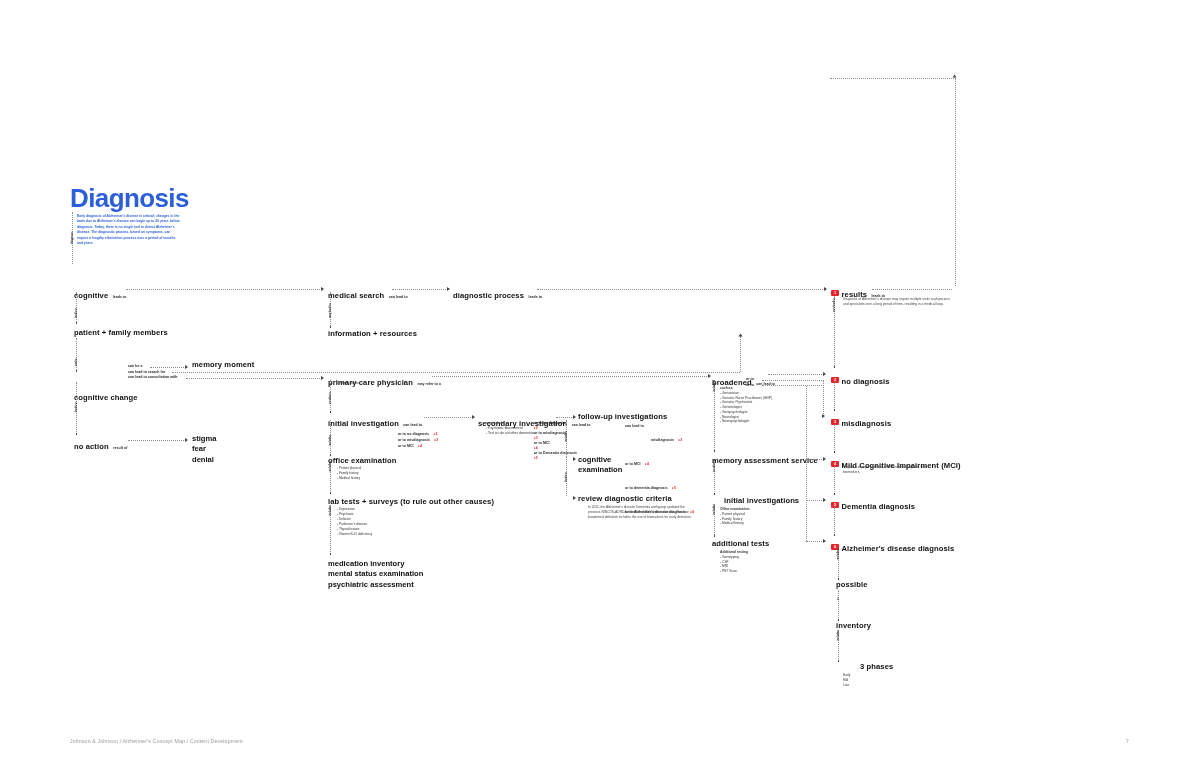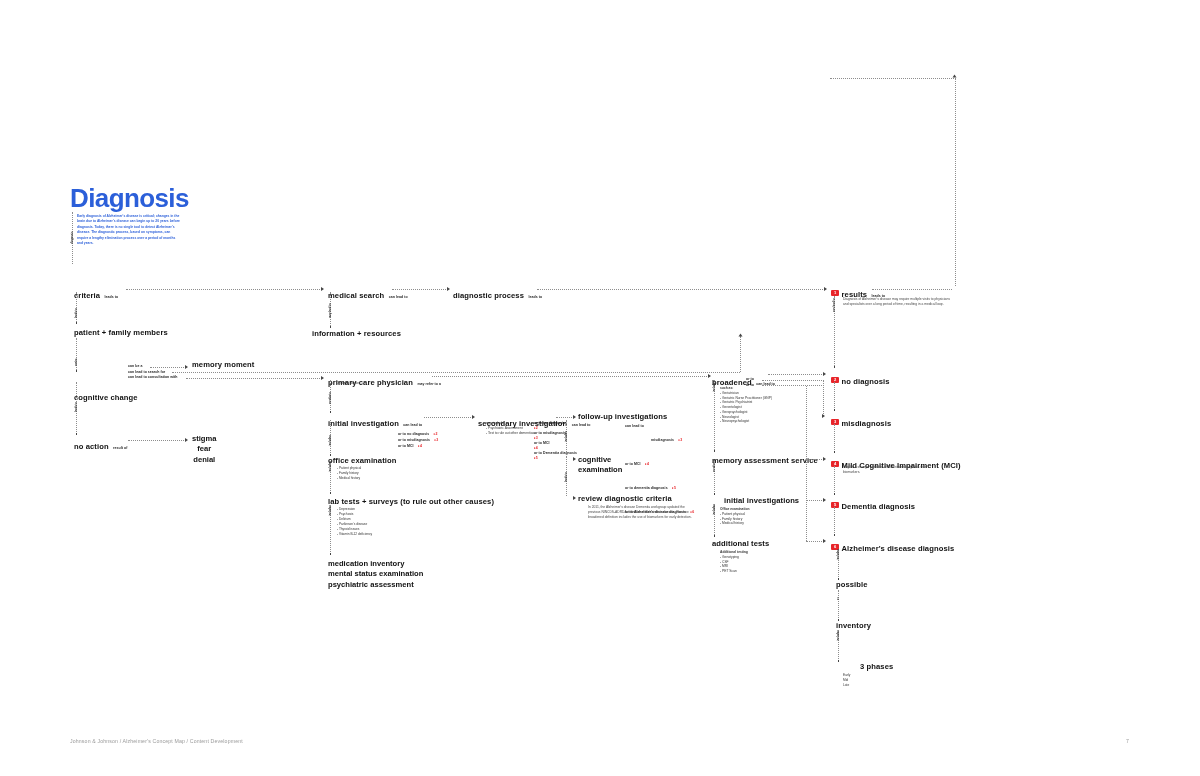--- a/index.html
+++ b/index.html
@@ -57,21 +57,21 @@
   <div class="page-title">Diagnosis</div>
   <div class="intro">Early diagnosis of Alzheimer's disease is critical; changes in the brain due to Alzheimer's disease can begin up to 20 years before diagnosis. Today, there is no single tool to detect Alzheimer's disease. The diagnostic process, based on symptoms, can require a lengthy elimination process over a period of months and years.</div>
   <div class="v-dot" style="left:72px;top:212px;height:52px;"></div>
   <div class="vlabel" style="left:71px;top:244px;">diagnosis</div>
 
   <div class="h-dot" style="left:830px;top:78px;width:126px;"></div>
   <div class="v-dot" style="left:955px;top:78px;height:208px;"></div>
   <div class="arrow" style="left:953px;top:74px;transform:rotate(-90deg);"></div>
 
   <div class="node" style="left:74px;top:284px;">
-    <span class="title-lg">criteria</span>
+    <span class="title-lg">cognitive</span>
     <span class="rel">leads to</span>
   </div>
   <div class="h-dot" style="left:126px;top:289px;width:196px;"></div>
   <div class="arrow" style="left:321px;top:287px;"></div>
 
   <div class="v-dot" style="left:76px;top:292px;height:30px;"></div>
   <div class="vlabel" style="left:75px;top:318px;">leads to</div>
   <div class="dot-sq" style="left:75.5px;top:322px;"></div>
 
   <div class="node title-lg" style="left:74px;top:328px;">patient + family members</div>
@@ -99,38 +99,38 @@
   <div class="v-dot" style="left:76px;top:382px;height:52px;"></div>
   <div class="vlabel" style="left:75px;top:412px;">leads to</div>
   <div class="dot-sq" style="left:75.5px;top:433px;"></div>
 
   <div class="node" style="left:74px;top:435px;">
     <span class="title-lg">no action</span>
     <span class="rel">result of</span>
   </div>
   <div class="h-dot" style="left:128px;top:440px;width:58px;"></div>
   <div class="arrow" style="left:185px;top:438px;"></div>
-  <div class="node stack" style="left:192px;top:434px;text-align:center;">
+  <div class="node stack" style="left:192px;top:434px;">
     <div>stigma</div>
     <div>fear</div>
     <div>denial</div>
   </div>
 
   <div class="node" style="left:328px;top:284px;">
     <span class="title-lg">medical search</span>
     <span class="rel">can lead to</span>
   </div>
   <div class="h-dot" style="left:392px;top:289px;width:56px;"></div>
   <div class="arrow" style="left:447px;top:287px;"></div>
 
   <div class="v-dot" style="left:330px;top:292px;height:34px;"></div>
   <div class="vlabel" style="left:329px;top:318px;">may lead to</div>
   <div class="dot-sq" style="left:329.5px;top:326px;"></div>
 
-  <div class="node title-lg" style="left:312px;top:329px;">information + resources</div>
+  <div class="node title-lg" style="left:328px;top:329px;">information + resources</div>
 
   <div class="node" style="left:328px;top:371px;">
     <span class="title-lg">primary care physician</span>
     <span class="rel">may refer to a</span>
   </div>
   <div class="h-dot" style="left:432px;top:376px;width:277px;"></div>
   <div class="arrow" style="left:708px;top:374px;"></div>
   <div class="node sub" style="left:336px;top:381px;">Or family doctor.</div>
   <div class="v-dot" style="left:330px;top:380px;height:32px;"></div>
   <div class="vlabel" style="left:329px;top:404px;">conducts</div>

